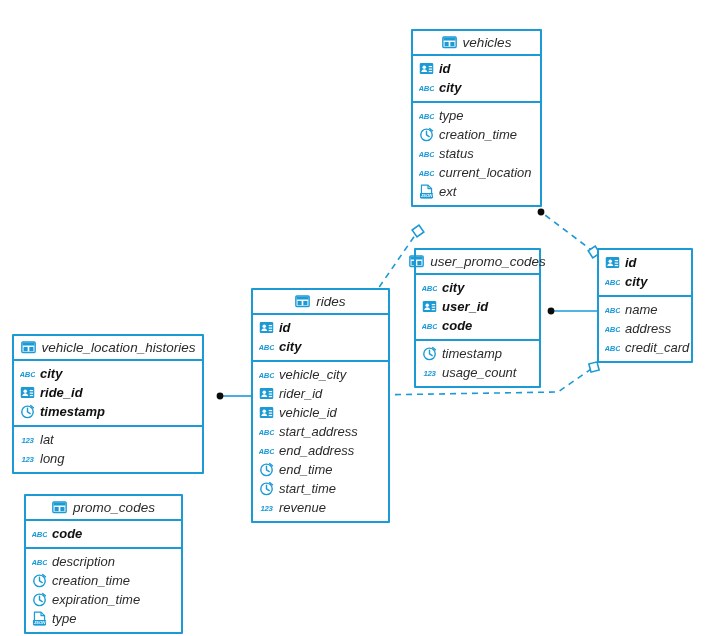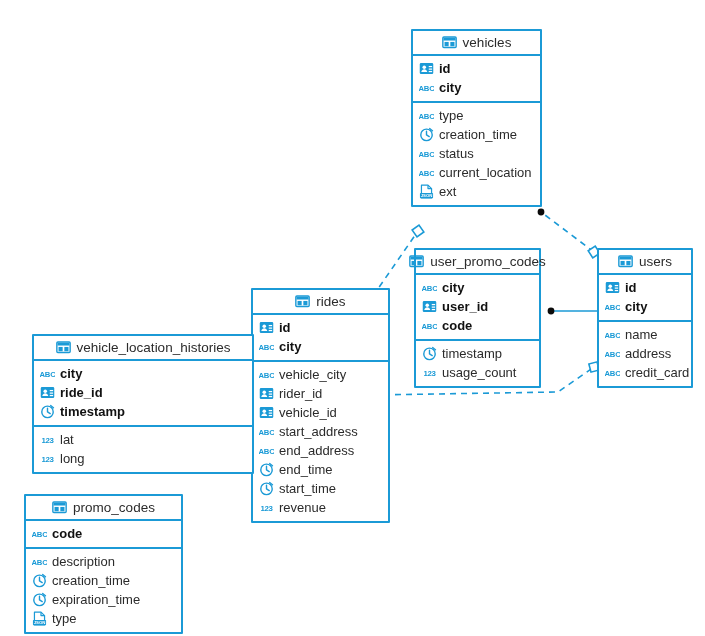--- a/index.html
+++ b/index.html
@@ -32,20 +32,21 @@
     overflow: visible;
     pointer-events: none;
   }
 
   .table-node {
     position: absolute;
     box-sizing: border-box;
     border: 2px solid #1b9ad6;
     background: #ffffff;
     border-radius: 1px;
+    font-style: italic;
   }
 
   .tbl-header {
     box-sizing: border-box;
     height: 25px;
     display: flex;
     align-items: center;
     justify-content: center;
     gap: 6px;
     border-bottom: 2px solid #1b9ad6;
@@ -257,29 +258,20 @@
           </div>
           <div class="field-row">
             <svg class="ficon" viewBox="0 0 16 16">
               <text x="8" y="11.2" text-anchor="middle" fill="#1b9ad6" font-family="&quot;Liberation Sans&quot;, sans-serif" font-size="8.4" font-weight="bold" letter-spacing="-0.4">123</text>
             </svg>
             <span class="field-name">usage_count</span>
           </div>
         </div>
       </div>
       <div class="table-node" style="left: 597px; top: 248px; width: 96px;">
-        <div class="tbl-header">
-          <svg class="ficon" viewBox="0 0 16 14">
-            <rect x="0.9" y="1.2" width="14.2" height="11.2" rx="1.1" fill="none" stroke="#1b9ad6" stroke-width="1.5"></rect>
-            <rect x="1.6" y="1.9" width="12.8" height="3" fill="#1b9ad6"></rect>
-            <rect x="2.7" y="6.4" width="4.4" height="4.6" fill="#1b9ad6"></rect>
-            <rect x="8.9" y="6.4" width="4.4" height="4.6" fill="#1b9ad6"></rect>
-          </svg>
-          <span class="tbl-title">users</span>
-        </div>
         <div class="tbl-section keys">
           <div class="field-row pk">
             <svg class="ficon" viewBox="0 0 16 16">
               <rect x="0.8" y="2.2" width="14.4" height="11.6" rx="1.4" fill="#1b9ad6"></rect>
               <circle cx="5.6" cy="6.6" r="1.9" fill="#ffffff"></circle>
               <path d="M2.4 11.6c0.5-1.9 1.8-2.8 3.2-2.8s2.7 0.9 3.2 2.8z" fill="#ffffff"></path>
               <rect x="10.4" y="5.3" width="3.6" height="1.3" fill="#ffffff"></rect>
               <rect x="10.4" y="8" width="3.6" height="1.3" fill="#ffffff"></rect>
               <rect x="10.4" y="10.6" width="3.6" height="1.3" fill="#ffffff"></rect>
             </svg>
@@ -400,21 +392,21 @@
             <span class="field-name">start_time</span>
           </div>
           <div class="field-row">
             <svg class="ficon" viewBox="0 0 16 16">
               <text x="8" y="11.2" text-anchor="middle" fill="#1b9ad6" font-family="&quot;Liberation Sans&quot;, sans-serif" font-size="8.4" font-weight="bold" letter-spacing="-0.4">123</text>
             </svg>
             <span class="field-name">revenue</span>
           </div>
         </div>
       </div>
-      <div class="table-node" style="left: 32px; top: 334px; width: 222px;">
+      <div class="table-node" style="left: 12px; top: 334px; width: 192px;">
         <div class="tbl-header">
           <svg class="ficon" viewBox="0 0 16 14">
             <rect x="0.9" y="1.2" width="14.2" height="11.2" rx="1.1" fill="none" stroke="#1b9ad6" stroke-width="1.5"></rect>
             <rect x="1.6" y="1.9" width="12.8" height="3" fill="#1b9ad6"></rect>
             <rect x="2.7" y="6.4" width="4.4" height="4.6" fill="#1b9ad6"></rect>
             <rect x="8.9" y="6.4" width="4.4" height="4.6" fill="#1b9ad6"></rect>
           </svg>
           <span class="tbl-title">vehicle_location_histories</span>
         </div>
         <div class="tbl-section keys">

